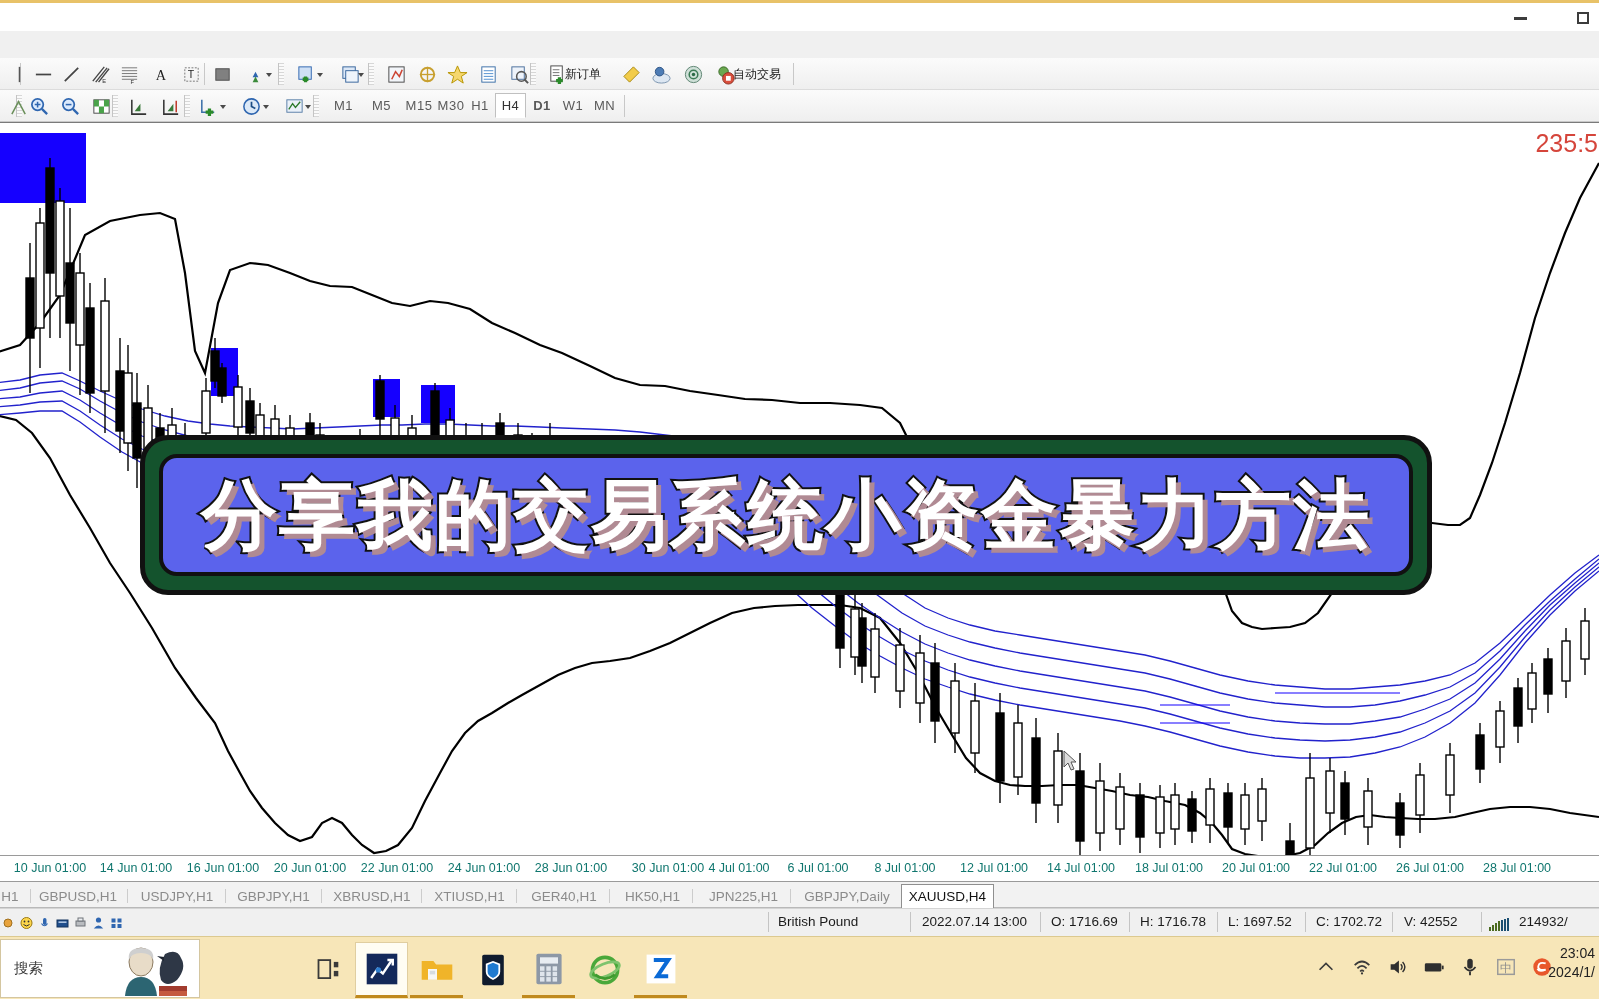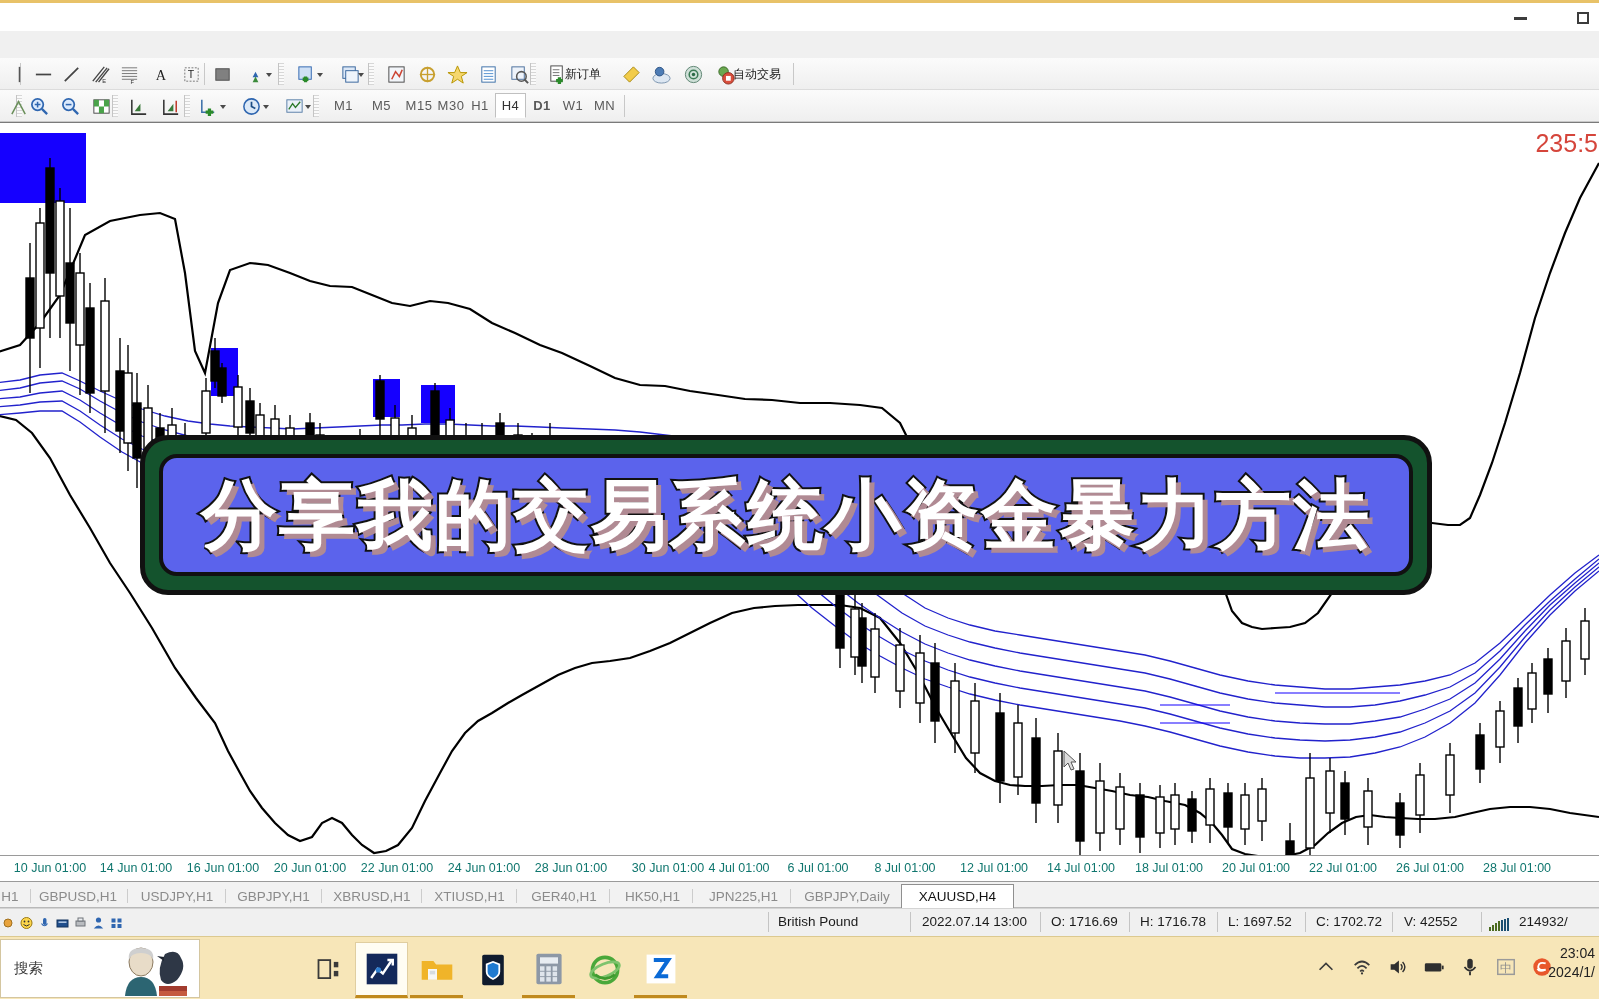--- a/index.html
+++ b/index.html
@@ -833,21 +833,21 @@
       <div class="ct-tab" style="left: 425px; width: 89px; justify-content: center;">XTIUSD,H1</div>
       <div class="ct-divider" style="left: 516px;"></div>
       <div class="ct-tab" style="left: 521px; width: 86px; justify-content: center;">GER40,H1</div>
       <div class="ct-divider" style="left: 609px;"></div>
       <div class="ct-tab" style="left: 615px; width: 75px; justify-content: center;">HK50,H1</div>
       <div class="ct-divider" style="left: 692px;"></div>
       <div class="ct-tab" style="left: 699px; width: 89px; justify-content: center;">JPN225,H1</div>
       <div class="ct-divider" style="left: 790px;"></div>
       <div class="ct-tab" style="left: 795px; width: 104px; justify-content: center;">GBPJPY,Daily</div>
       <div class="ct-divider" style="left: 901px;"></div>
-      <div class="ct-tab active" style="left: 901px; width: 113px; justify-content: center;">XAUUSD,H4</div>
+      <div class="ct-tab active" style="left: 901px; width: 93px; justify-content: center;">XAUUSD,H4</div>
     </div>
 
   <div class="statusbar" id="statusbar">
     <div class="sb-icons">
       <svg class="mini-ico" viewBox="0 0 13 14">
         <circle cx="6" cy="7" r="4" fill="#e8a33d" stroke="#a0701e"></circle>
       </svg>
       <svg class="mini-ico" viewBox="0 0 13 14">
         <circle cx="6.5" cy="7" r="5.5" fill="#fdd64b" stroke="#9b7a11"></circle>
         <circle cx="4.5" cy="5.5" r="0.9" fill="#333"></circle>

